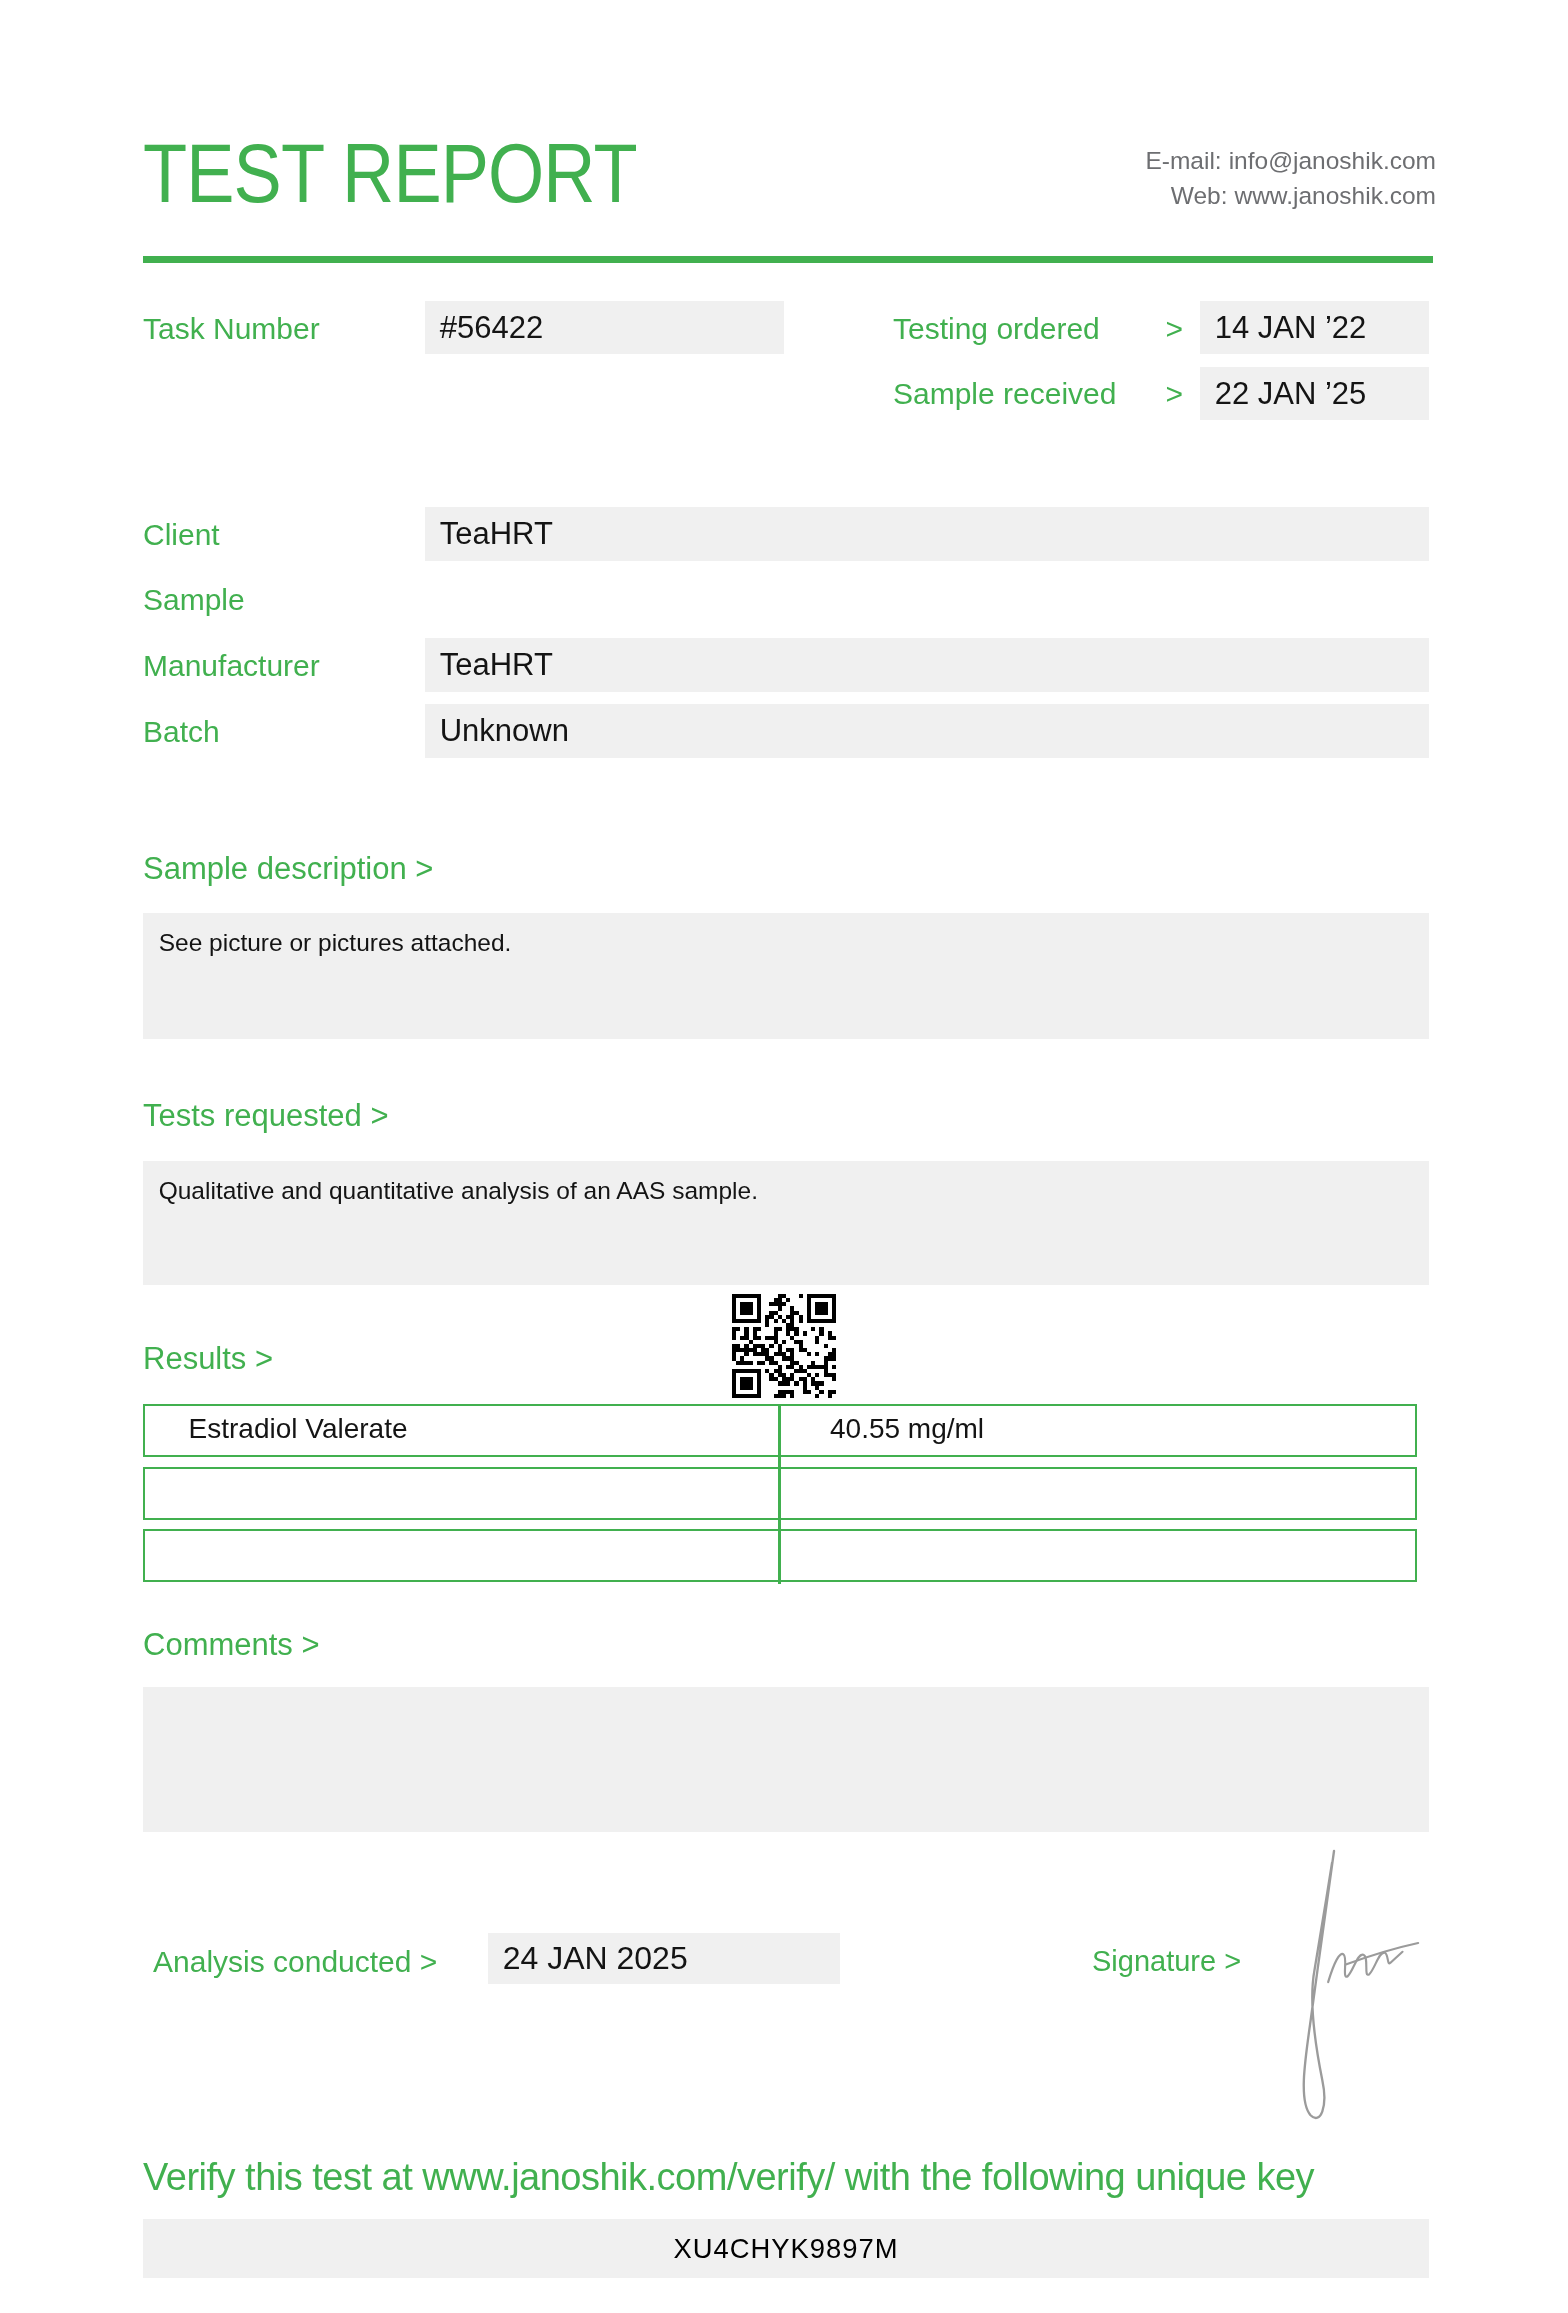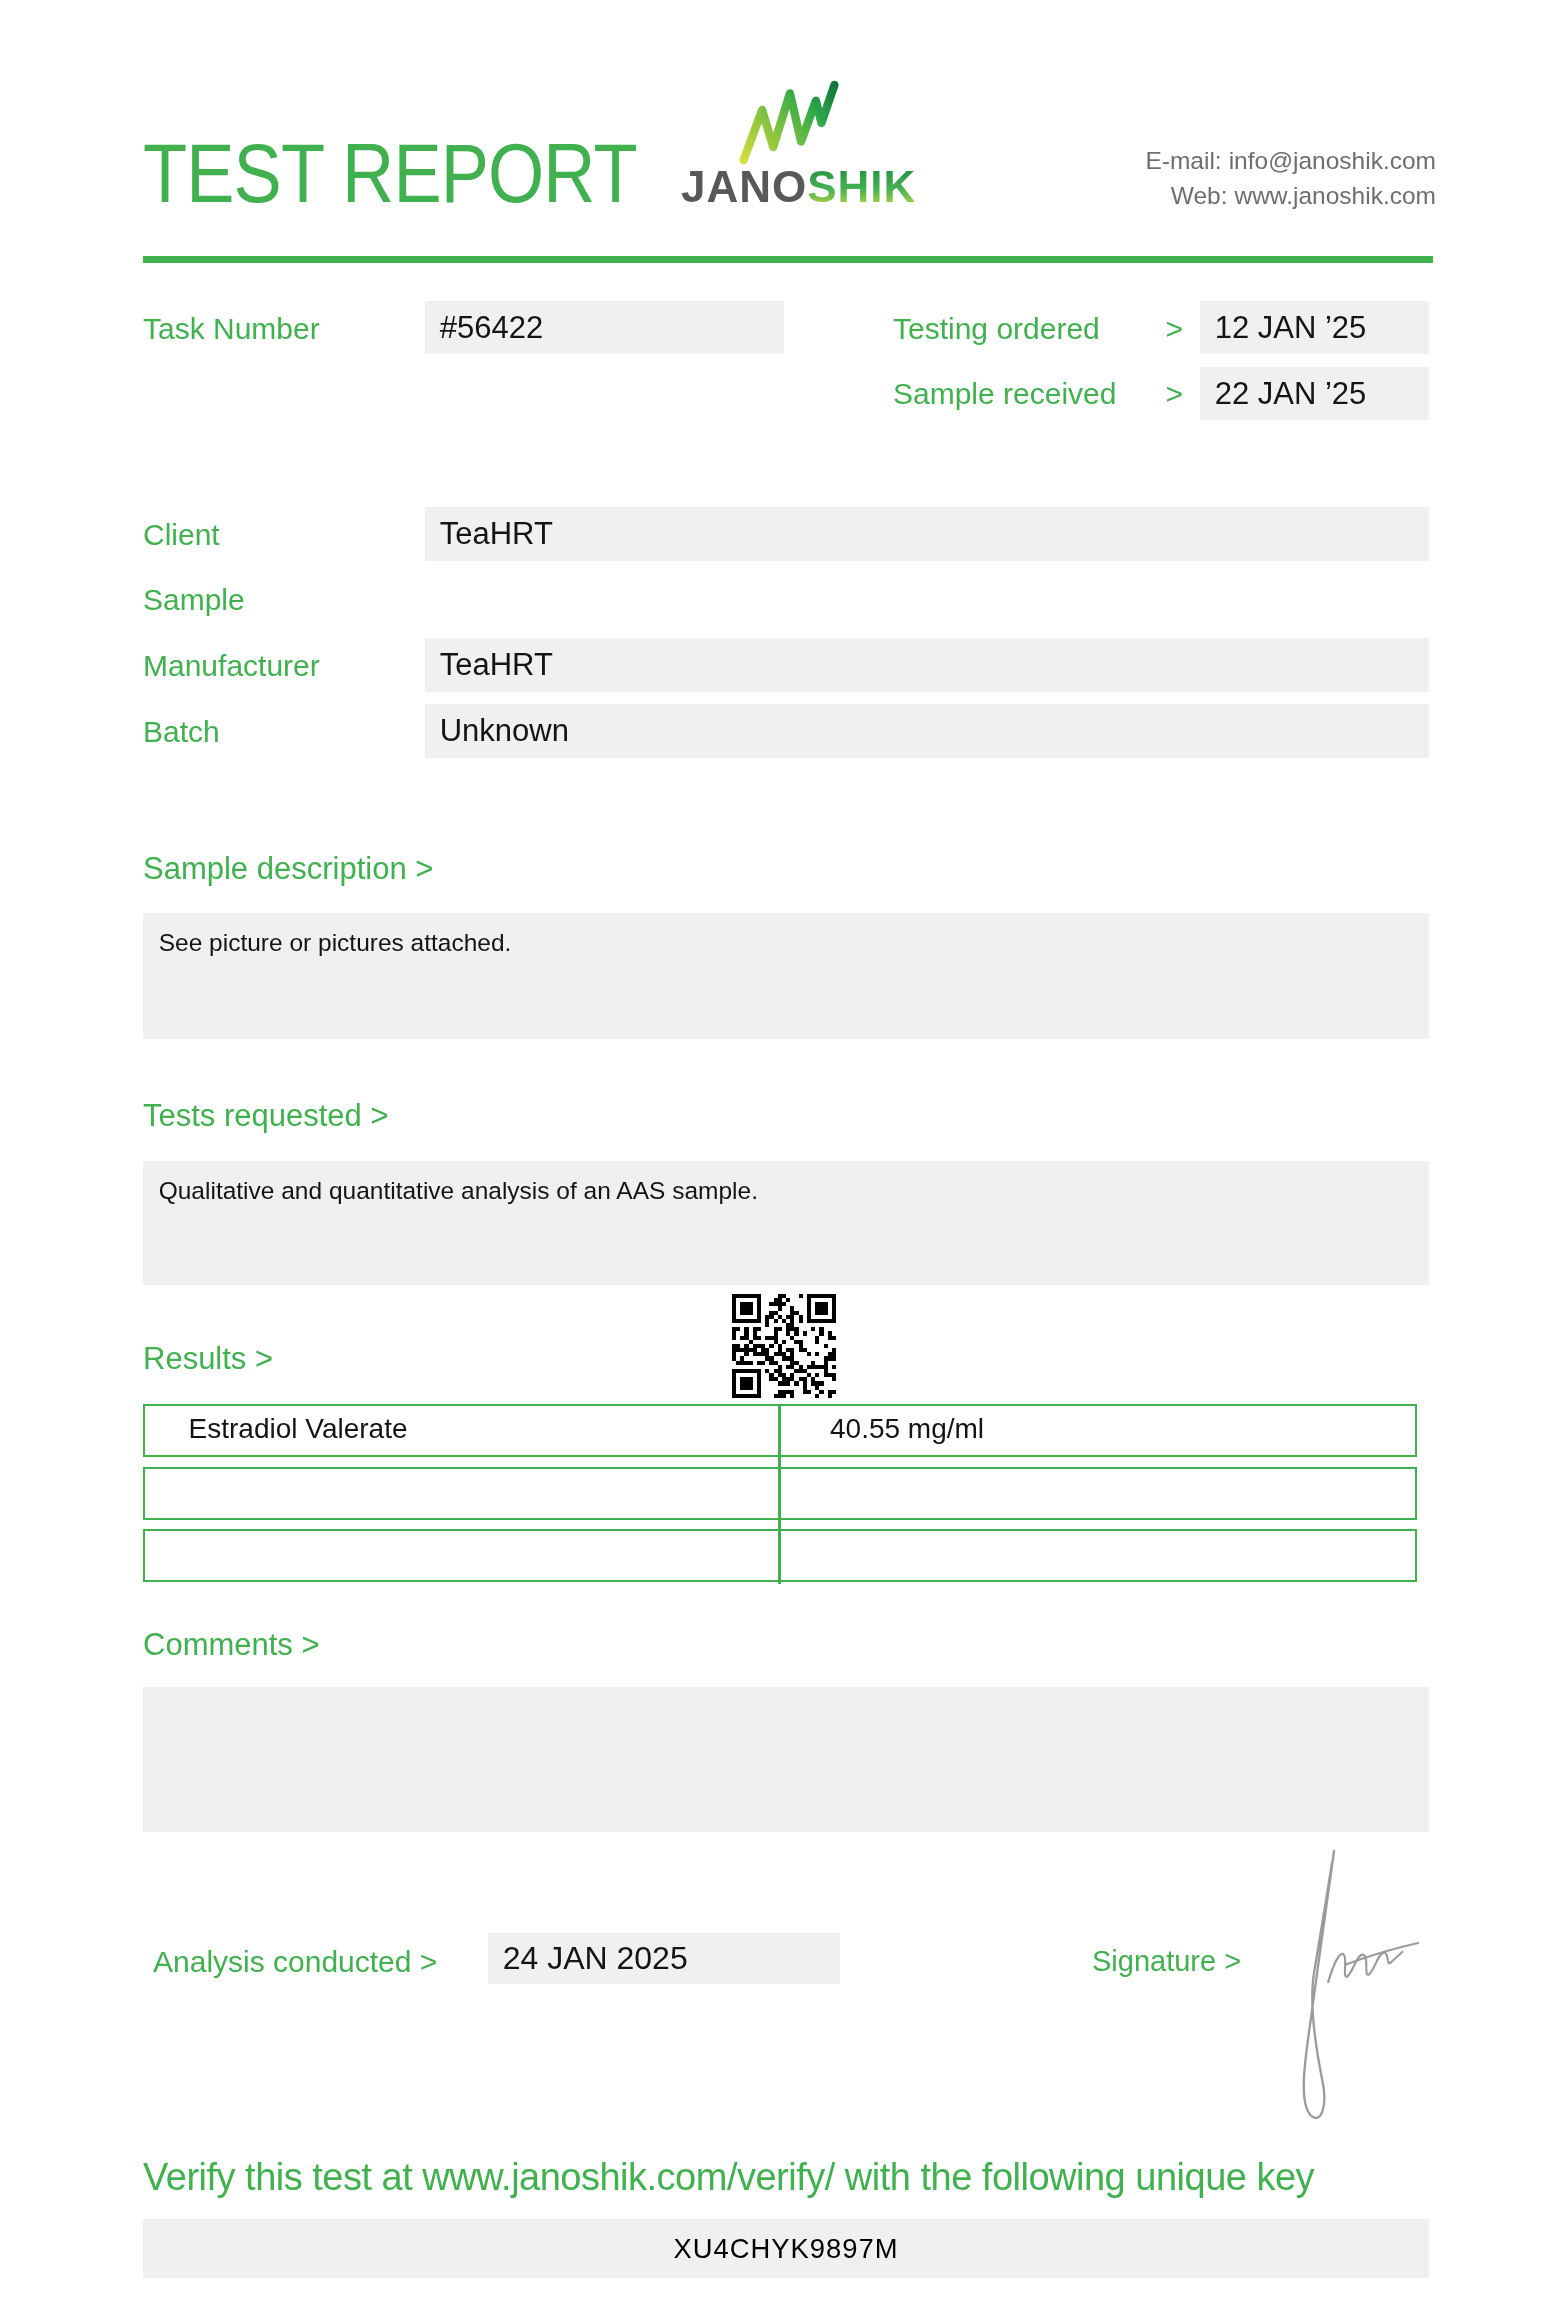--- a/index.html
+++ b/index.html
@@ -79,36 +79,20 @@
   .keybox{position:absolute;left:143px;top:2219px;width:1286px;height:59px;background:var(--boxbg);
     text-align:center;line-height:59px;font-size:27.4px;color:#000000;letter-spacing:1px;}
 </style>
 </head>
 <body>
 
 <div class="page" style="--green: #41b04f; --boxbg: #f0f0f0; --graytext: #6d6e71; --logogray: #57585a;">
 
   <h1 class="title">TEST REPORT</h1>
 
-  <div class="logo">
-    <svg class="logo-icon" width="102" height="86" viewBox="0 0 110 92" fill="none">
-      <defs>
-        <linearGradient id="lg" x1="0" y1="92" x2="110" y2="0" gradientUnits="userSpaceOnUse">
-          <stop offset="0" stop-color="#e0e33b"></stop>
-          <stop offset="0.35" stop-color="#8dc63f"></stop>
-          <stop offset="0.7" stop-color="#2fa84a"></stop>
-          <stop offset="1" stop-color="#0b6b35"></stop>
-        </linearGradient>
-      </defs>
-      <path d="M6 86 L26 32 L38 72 L56 14 L68 66 L84 22 L90 46 L104 5" stroke="url(#lg)" stroke-width="9" stroke-linecap="round" stroke-linejoin="round"></path>
-    </svg>
-    <div class="logo-text">
-      <span class="jano">JANO</span><span class="shik">SHIK</span>
-    </div>
-  </div>
 
   <div class="contact">
     <div>
       <span class="lbl">E-mail:</span><span>info@janoshik.com</span>
     </div>
     <div>
       <span class="lbl">Web:</span><span>www.janoshik.com</span>
     </div>
   </div>
 
@@ -117,21 +101,21 @@
   <div class="glabel task-label">Task Number</div>
   <div class="gbox task-box">
     <span class="val">#56422</span>
   </div>
 
   <div class="glabel date-label r0">
     <span>Testing ordered</span>
     <span class="arrow">&gt;</span>
   </div>
   <div class="gbox date-box r0">
-    <span class="val">12 JAN ’25</span>
+    <span class="val">14 JAN ’22</span>
   </div>
 
   <div class="glabel date-label r1">
     <span>Sample received</span>
     <span class="arrow">&gt;</span>
   </div>
   <div class="gbox date-box r1">
     <span class="val">22 JAN ’25</span>
   </div>
 

